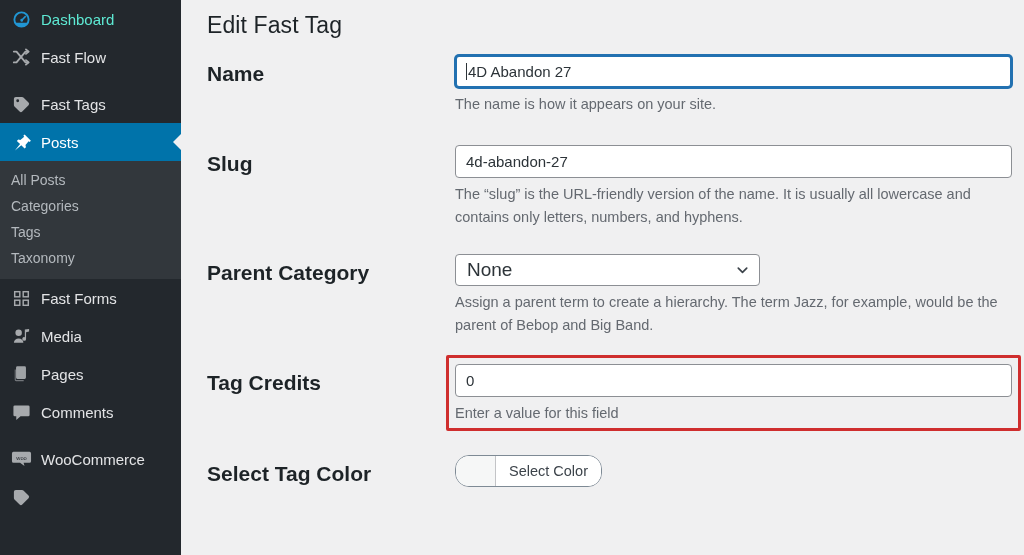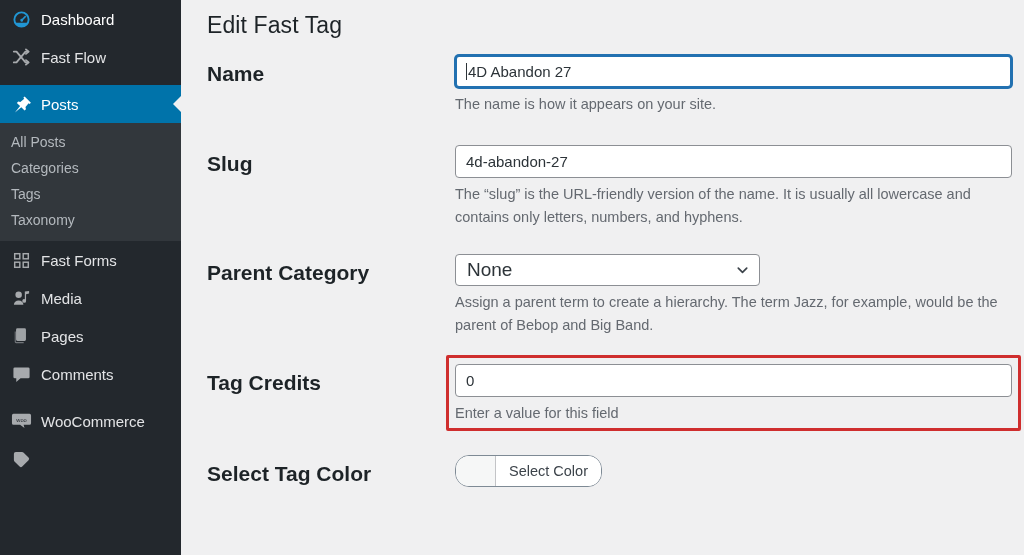--- a/index.html
+++ b/index.html
@@ -29,21 +29,21 @@
     white-space: nowrap;
   }
   .menu-item .ico {
     width: 22px; height: 22px;
     margin-right: 9px;
     flex: 0 0 22px;
     display: flex; align-items: center; justify-content: center;
     color: #a7aaad;
   }
   .menu-item .ico svg { display: block; }
-  .menu-item.dash { color: #ffffff; }
+  .menu-item.dash { color: #5eead4; }
   .menu-item.dash .ico { color: #2196d3; }
   .menu-item.active {
     background: #0073aa;
     color: #ffffff;
   }
   .menu-item.active .ico { color: #ffffff; }
   .menu-item.active::after {
     content: "";
     position: absolute;
     right: -1px; top: 50%;
@@ -205,20 +205,28 @@
           <path d="M2 16h3L15 4h3"></path>
           <path d="M15.5 1.5L18.5 4l-3 2.5"></path>
           <path d="M15.5 13.5L18.5 16l-3 2.5"></path>
         </svg>
       </span>
       <span>Fast Flow</span>
     </div>
 
     <div class="menu-gap"></div>
 
+    <div class="menu-item">
+      <span class="ico">
+        <svg width="19" height="19" viewBox="0 0 20 20" fill="currentColor">
+          <path d="M10.6 2H4a2 2 0 00-2 2v6.6c0 .5.2 1 .6 1.4l5.4 5.4a2 2 0 002.8 0l6.6-6.6a2 2 0 000-2.8L12 2.6a2 2 0 00-1.4-.6zM6 7.5A1.5 1.5 0 117.5 6 1.5 1.5 0 016 7.5z"></path>
+        </svg>
+      </span>
+      <span>Fast Tags</span>
+    </div>
 
     <div class="menu-item active">
       <span class="ico">
         <svg width="19" height="19" viewBox="0 0 20 20" fill="currentColor">
           <path d="M13.3 1.6l-1.4 1.4 1 1-4.1 3.3-2.2-.5-1.5 1.5 3.4 3.4-5.4 6.7 6.7-5.4 3.4 3.4 1.5-1.5-.5-2.2 3.3-4.1 1 1 1.4-1.4-6.6-6.6z"></path>
         </svg>
       </span>
       <span>Posts</span>
     </div>
 

